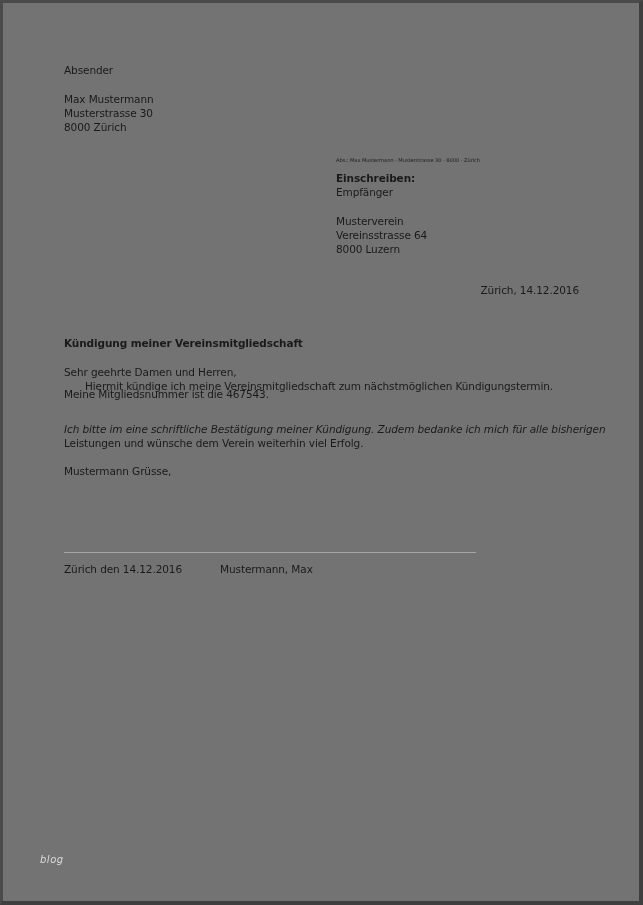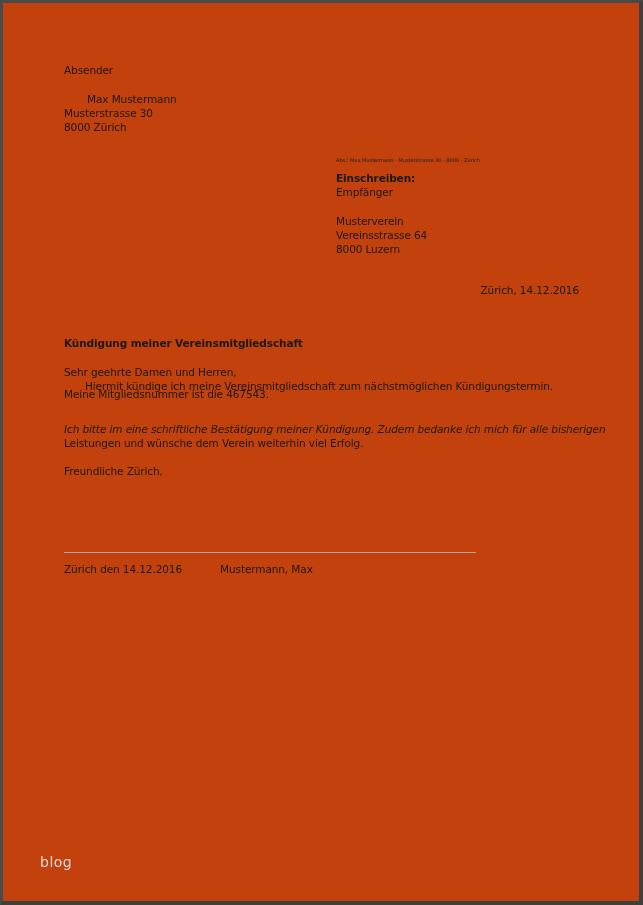--- a/index.html
+++ b/index.html
@@ -15,21 +15,21 @@
       font-family: "DejaVu Sans", sans-serif;
       color: #1a1a1a;
     }
     .page {
       position: absolute;
       left: 0;
       top: 0;
       width: 643px;
       height: 905px;
       box-sizing: border-box;
-      background: #c2410c;
+      background: #737373;
       border-top: 3px solid #4a4a4a;
       border-left: 3px solid #4a4a4a;
       border-right: 4px solid #3f3f3f;
       border-bottom: 4px solid #3f3f3f;
     }
     .txt {
       position: absolute;
       font-size: 10.5px;
       line-height: 14.4px;
       white-space: nowrap;
@@ -44,32 +44,33 @@
       color: #222;
       letter-spacing: -0.1px;
     }
     .line {
       position: absolute;
       height: 1px;
       background: #a6a6a6;
     }
     .watermark {
       position: absolute;
-      font-size: 14px;
+      font-size: 10px;
       color: #dadada;
       letter-spacing: 0.5px;
+      font-style: italic;
     }
   </style>
 </head>
 <body>
 
 <div class="page">
 
   <div class="txt" style="left:61px; top:60px;">Absender</div>
-  <div class="txt" style="left:61px; top:89px;margin-left:23px;">Max Mustermann</div>
+  <div class="txt" style="left:61px; top:89px;">Max Mustermann</div>
   <div class="txt" style="left:61px; top:103px;">Musterstrasse 30</div>
   <div class="txt" style="left:61px; top:117px;">8000 Zürich</div>
 
   <div class="tiny" style="left:333px; top:154px;">Abs.: Max Mustermann - Musterstrasse 30 - 8000 - Zürich</div>
 
   <div class="txt bold" style="left:333px; top:168px;">Einschreiben:</div>
   <div class="txt" style="left:333px; top:182px;">Empfänger</div>
   <div class="txt" style="left:333px; top:211px;">Musterverein</div>
   <div class="txt" style="left:333px; top:225px;">Vereinsstrasse 64</div>
   <div class="txt" style="left:333px; top:239px;">8000 Luzern</div>
@@ -78,20 +79,20 @@
 
   <div class="txt" style="left:61px; top:362px;">Sehr geehrte Damen und Herren,</div>
 
   <div class="txt bold" style="left:61px; top:333px;">Kündigung meiner Vereinsmitgliedschaft</div>
   <div class="txt" style="left:61px; top:376px;margin-left:21px;">Hiermit kündige ich meine Vereinsmitgliedschaft zum nächstmöglichen Kündigungstermin.</div>
   <div class="txt" style="left:61px; top:384px;">Meine Mitgliedsnummer ist die 467543.</div>
 
   <div class="txt" style="left:61px; top:419px;font-style:italic;">Ich bitte im eine schriftliche Bestätigung meiner Kündigung. Zudem bedanke ich mich für alle bisherigen</div>
   <div class="txt" style="left:61px; top:433px;text-align:right;">Leistungen und wünsche dem Verein weiterhin viel Erfolg.</div>
 
-  <div class="txt" style="left:61px; top:461px;">Freundliche Zürich,</div>
+  <div class="txt" style="left:61px; top:461px;">Mustermann Grüsse,</div>
 
   <div class="line" style="left:61px; top:549px; width:412px;"></div>
   <div class="txt" style="left:61px; top:559px;text-align:right;">Zürich den 14.12.2016</div>
   <div class="txt" style="left:217px; top:559px;">Mustermann, Max</div>
 
   <div class="watermark" style="left:37px; top:851px;">blog</div>
 </div>
 
 </body></html>

